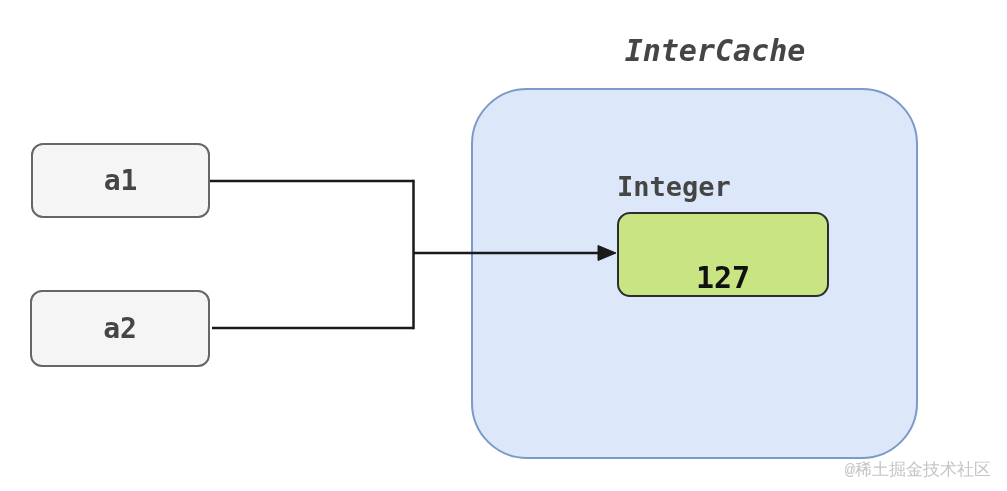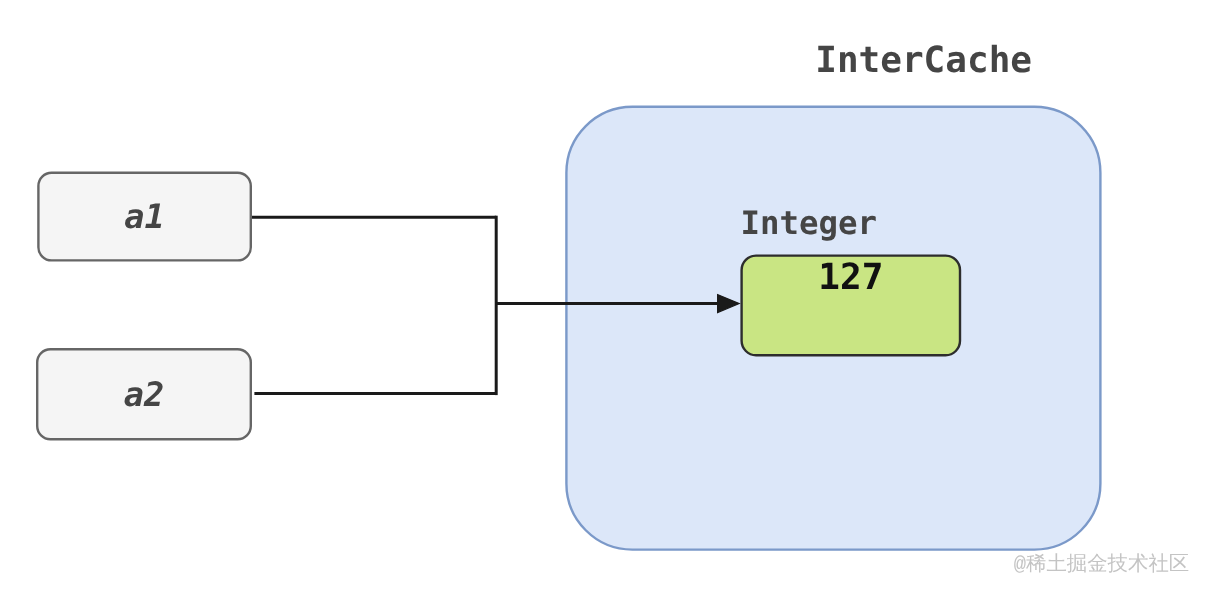--- a/index.html
+++ b/index.html
@@ -47,21 +47,20 @@
     position: absolute;
     background: var(--node-fill);
     border: 2px solid var(--node-border);
     border-radius: 12px;
     display: flex;
     align-items: center;
     justify-content: center;
     font-size: 28px;
     font-weight: bold;
     color: var(--text);
-    font-style: italic;
   }
   .node-a1 { left: 31px; top: 143px; width: 179px; height: 75px; }
   .node-a2 { left: 30px; top: 290px; width: 180px; height: 77px; }
   .comparison-label {
     position: absolute;
     left: 225px; top: 244px;
     width: 172px;
     text-align: center;
     font-size: 28px;
     font-weight: bold;
@@ -73,43 +72,44 @@
     left: 471px; top: 88px;
     width: 447px; height: 371px;
     background: var(--cache-fill);
     border: 2px solid var(--cache-border);
     border-radius: 56px;
   }
   .diagram-title {
     position: absolute;
     left: 570px; top: 33px;
     width: 290px;
-    text-align: right;
+    text-align: center;
     font-size: 30px;
     font-weight: bold;
     color: var(--text);
+    font-style: italic;
   }
   .cache-type-label {
     position: absolute;
     left: 617px; top: 171px;
     width: 186px;
     text-align: left;
     font-size: 27px;
     font-weight: bold;
     color: var(--text);
   }
   .value-box {
     position: absolute;
     left: 617px; top: 212px;
-    width: 184px; height: 85px;
+    width: 212px; height: 85px;
     background: var(--value-fill);
     border: 2.5px solid var(--value-border);
     border-radius: 13px;
     display: flex;
-    align-items: flex-start;
+    align-items: flex-end;
     justify-content: center;
     font-size: 30px;
     font-weight: bold;
     color: var(--value-text);
   }
   .watermark {
     position: absolute;
     right: 16px; bottom: 10px;
     font-family: Liberation Mono, monospace;
     font-size: 17px;

